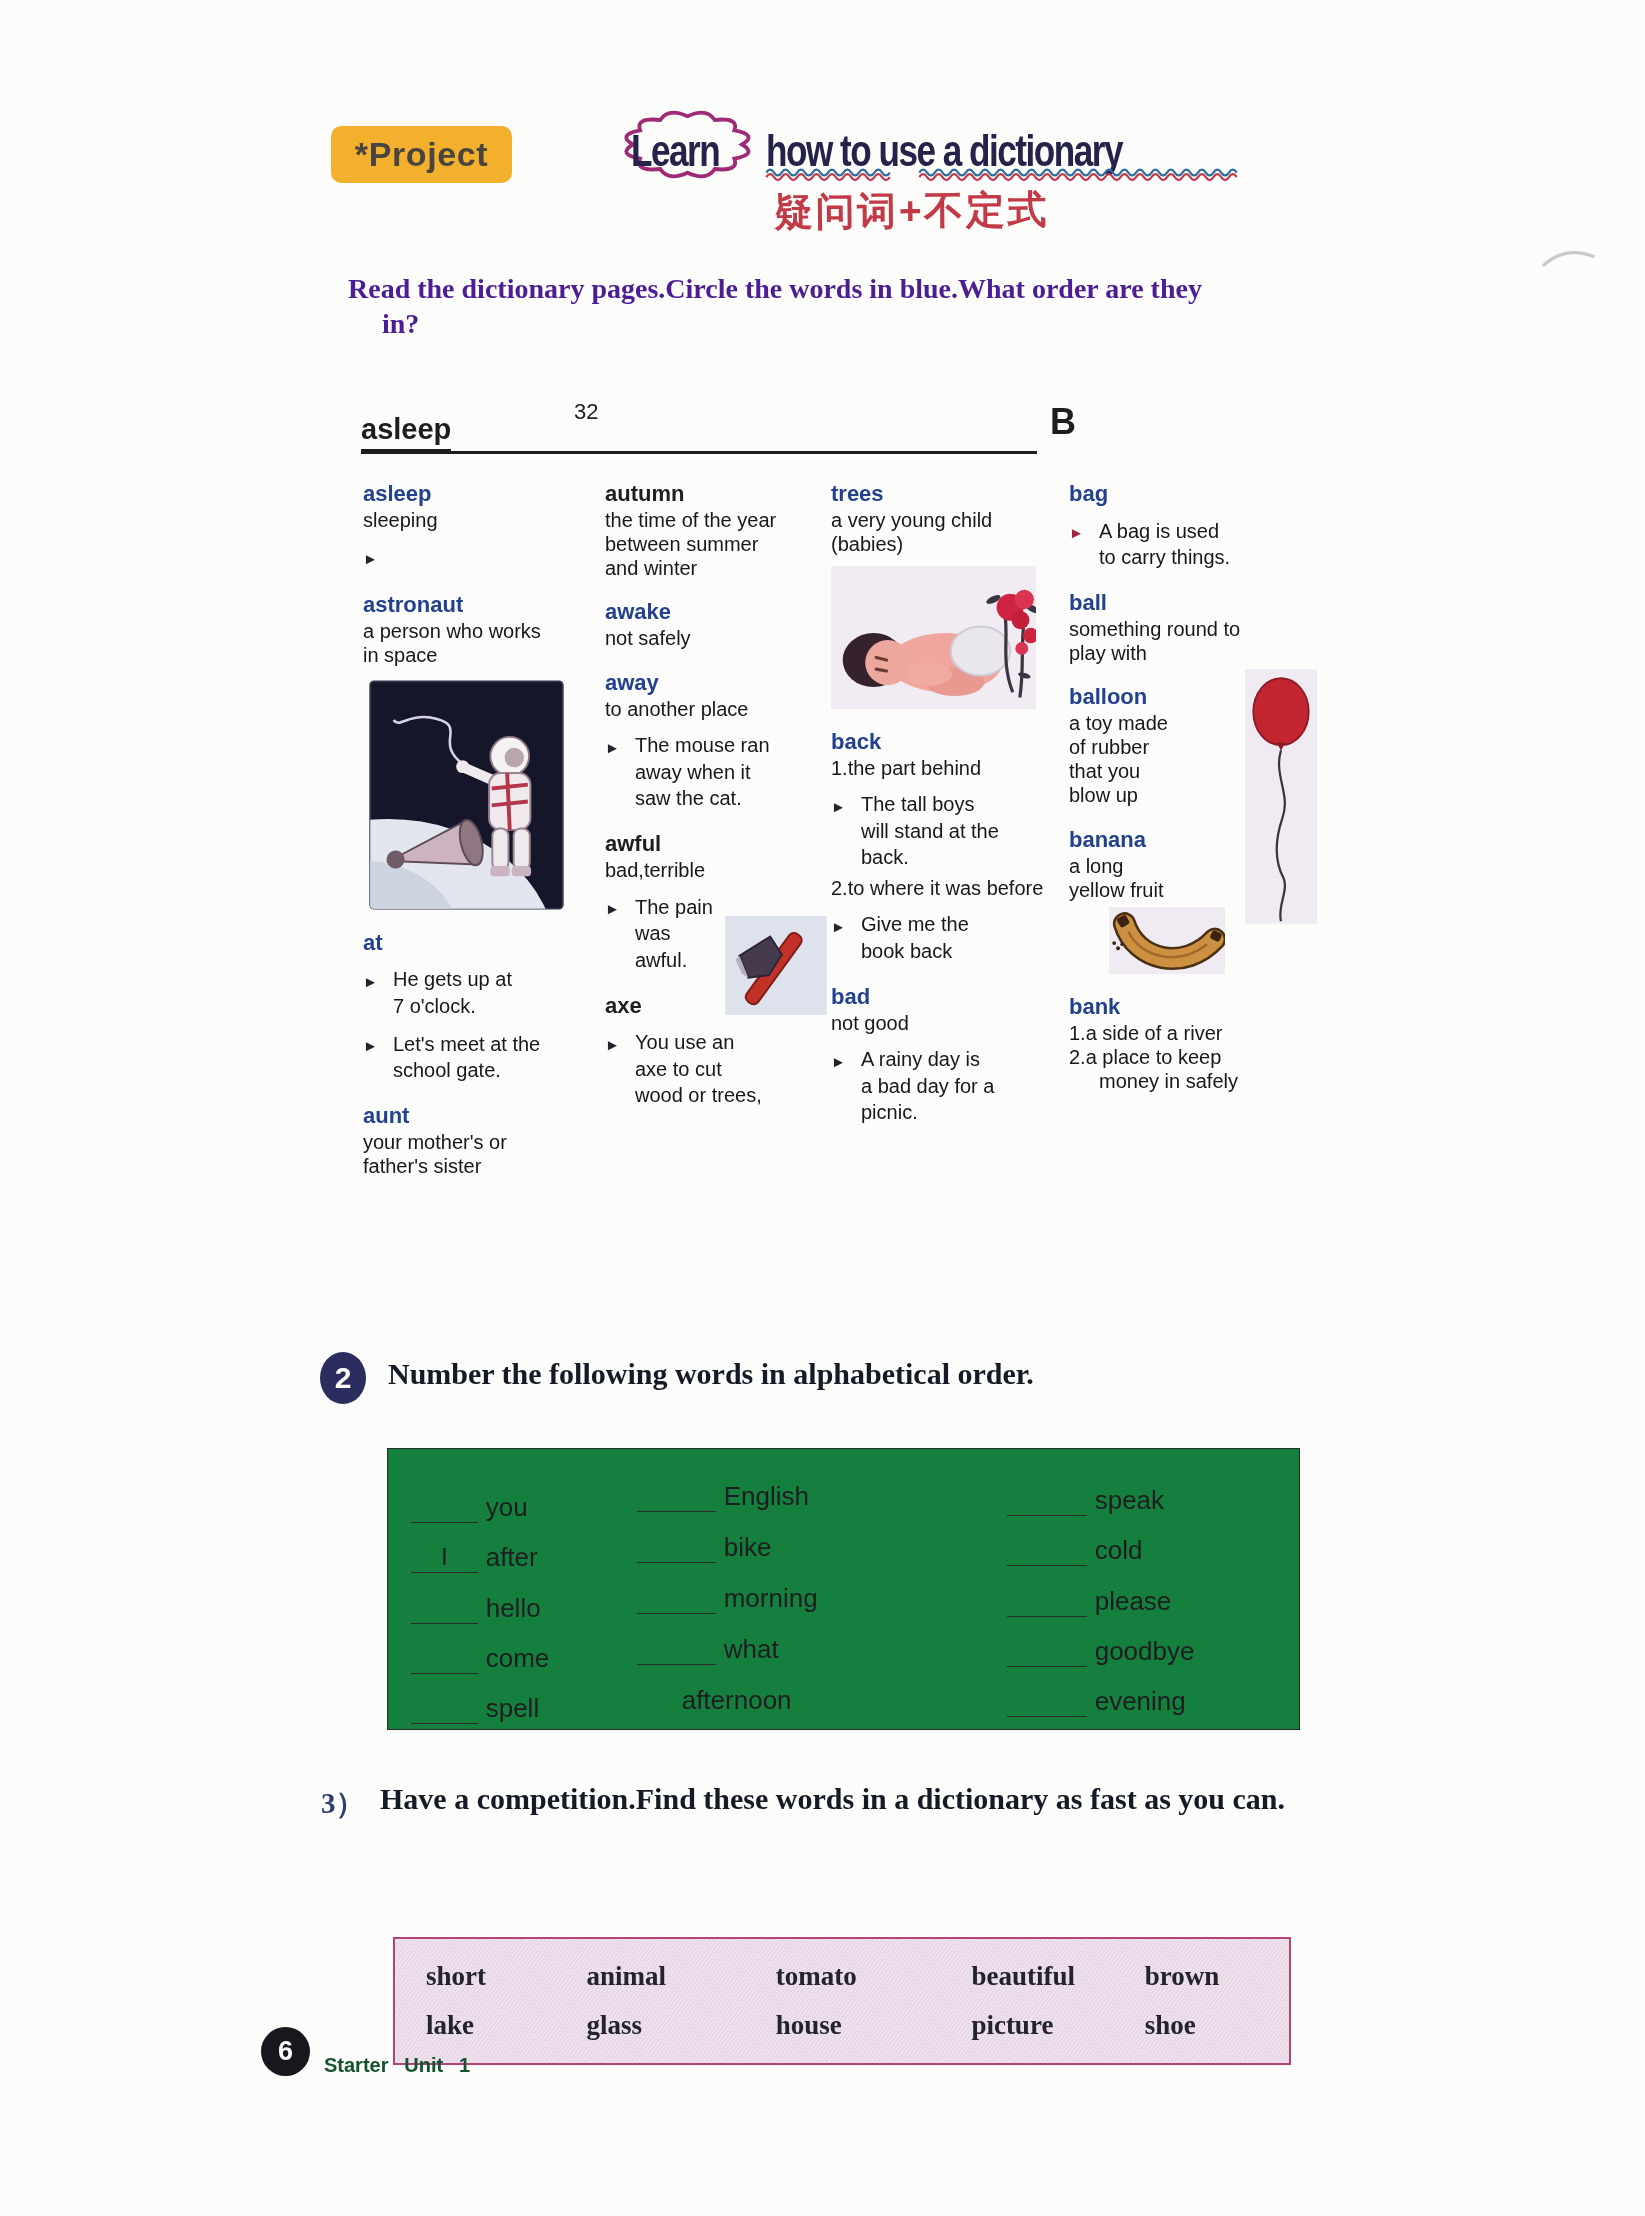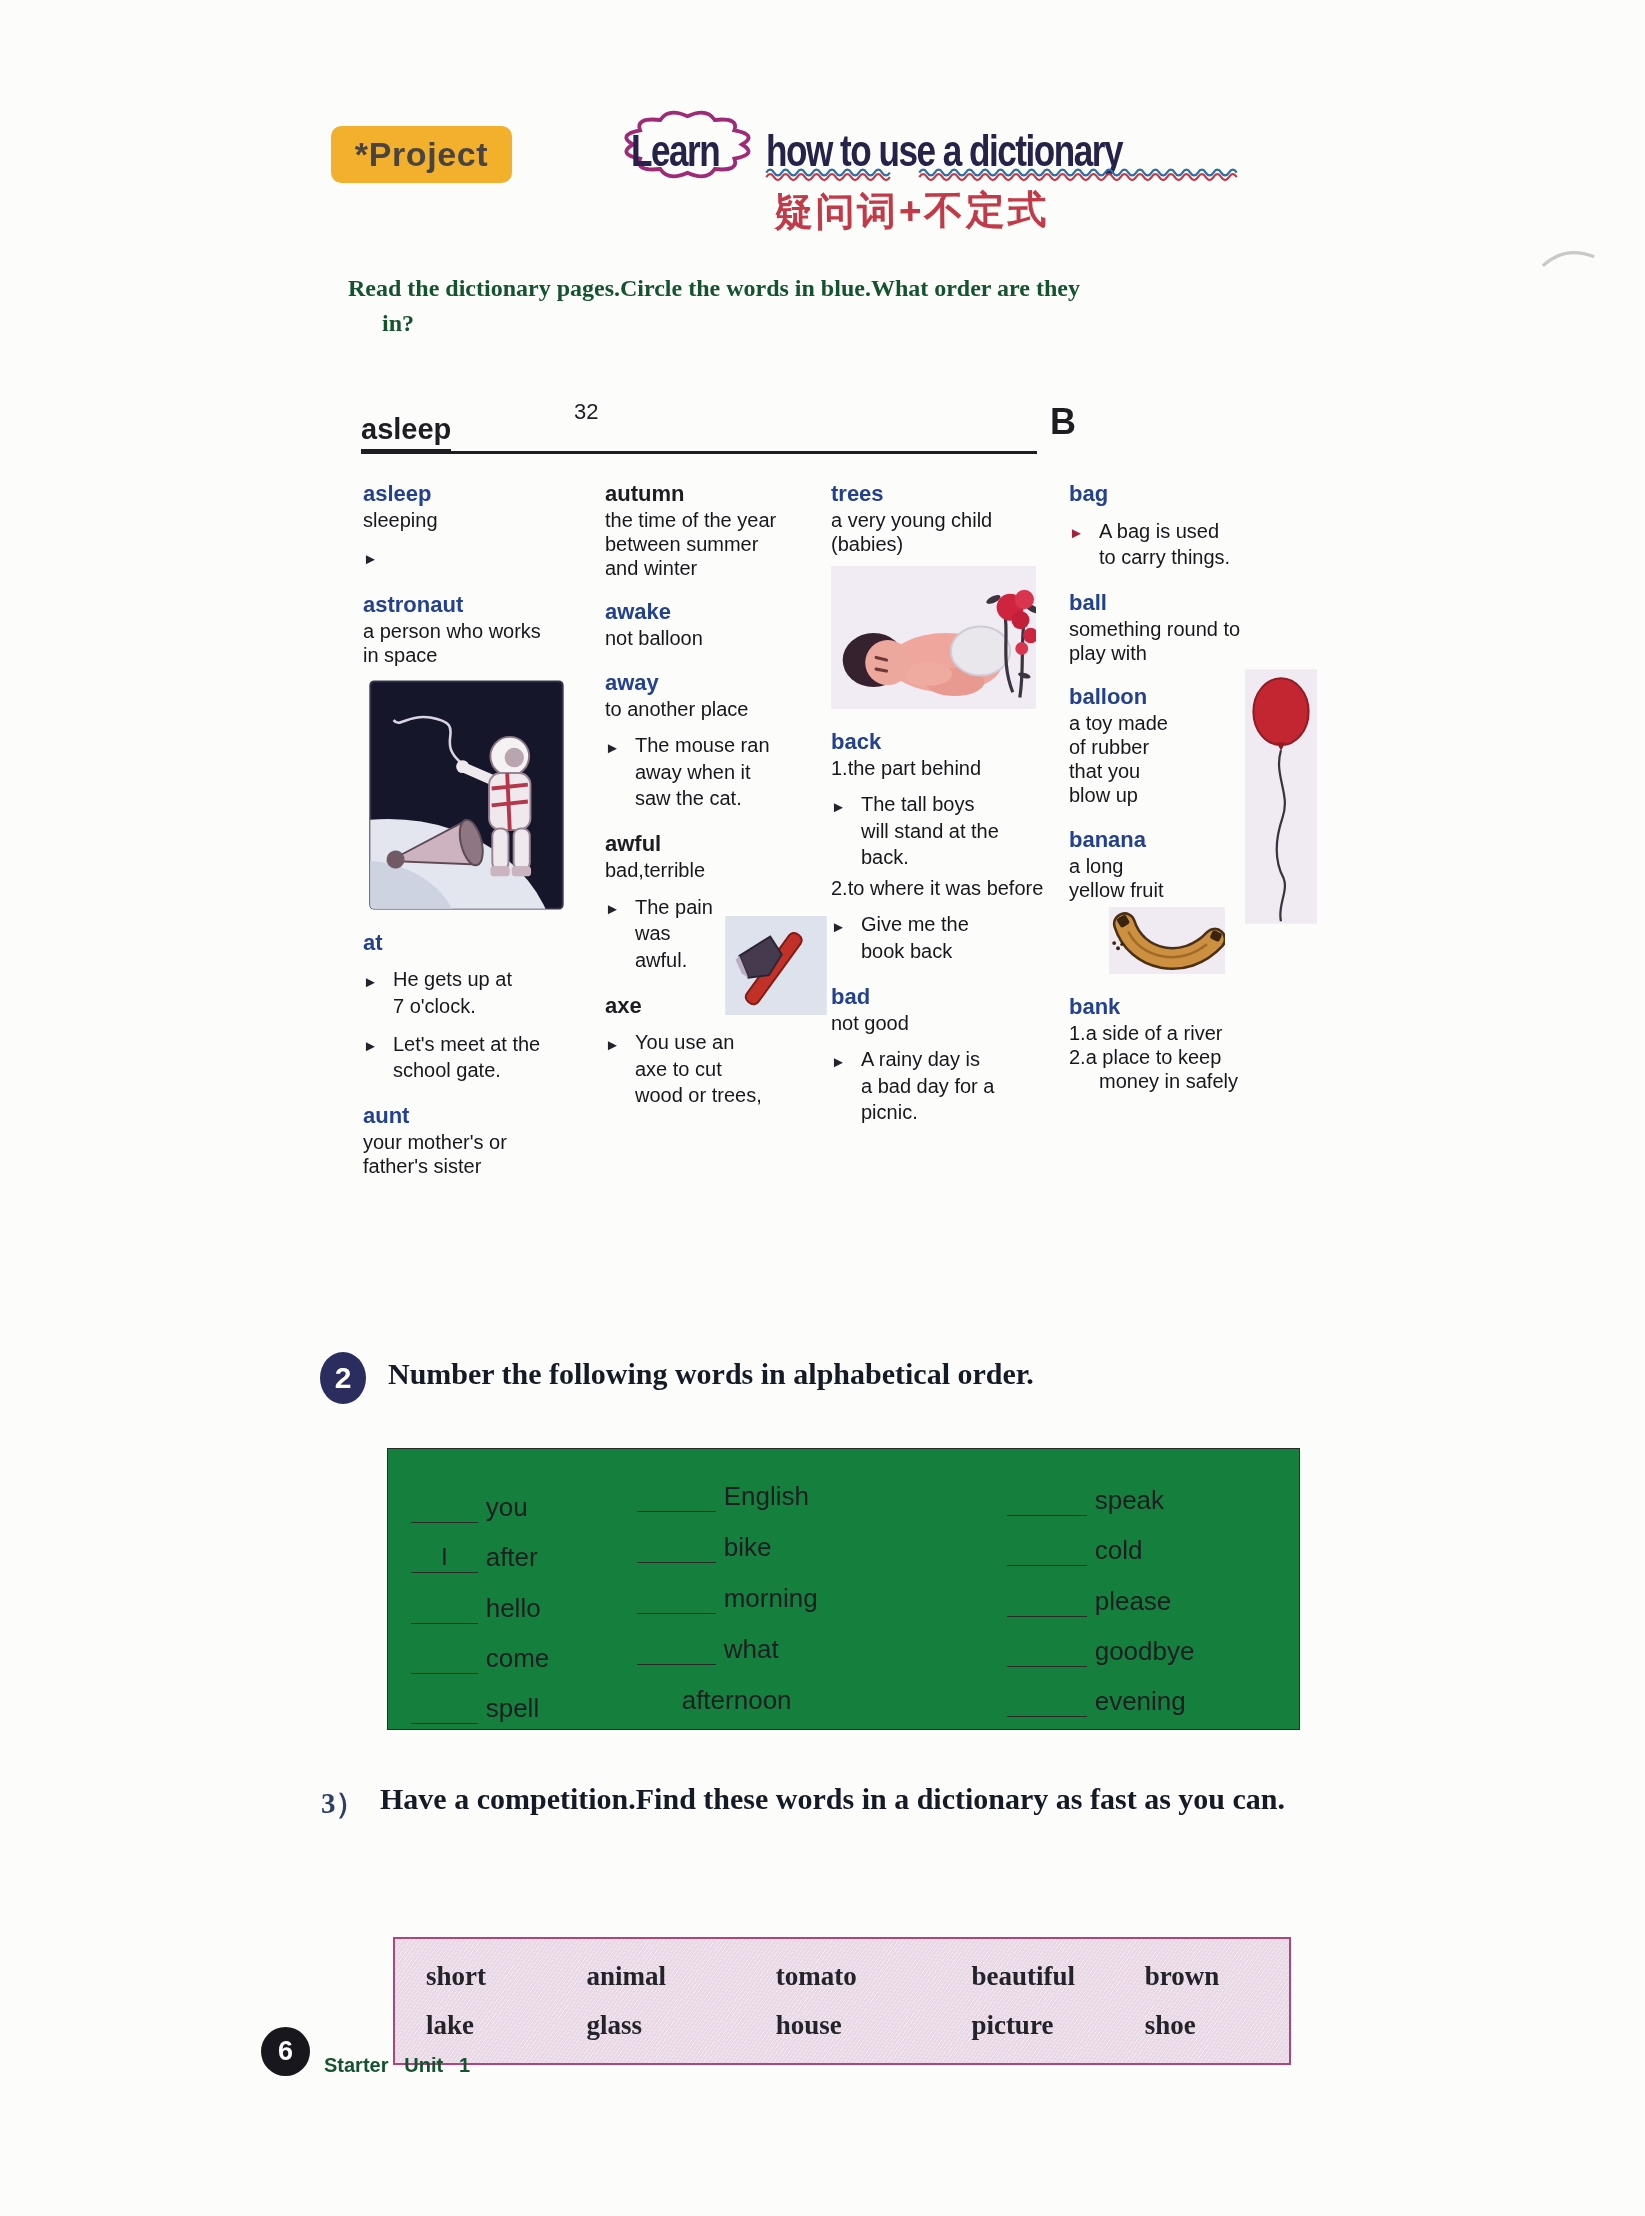--- a/index.html
+++ b/index.html
@@ -16,21 +16,21 @@
   .cloud-svg{position:absolute;left:600px;top:102px;width:175px;height:85px;}
   .wave{position:absolute;height:17px;}
   .wave1{left:765px;top:166px;width:130px;}
   .wave2{left:918px;top:166px;width:320px;}
   .zh-note{position:absolute;left:774px;top:184px;font-size:39px;font-weight:bold;color:#c23a47;
     letter-spacing:2.6px;transform:rotate(-.6deg);}
   .scan-mark{position:absolute;left:1540px;top:244px;width:57px;height:27px;}
 
   
   .instruction{position:absolute;left:348px;top:271px;width:961px;
-    font-family:"Liberation Serif",serif;font-weight:bold;font-size:24px;line-height:35px;color:#14532d;}
+    font-family:"Liberation Serif",serif;font-weight:bold;font-size:28px;line-height:35px;color:#4c1d95;}
   .instr-l2{padding-left:34px;}
 
   
   .guide-word{position:absolute;left:361px;top:413px;font-size:29px;font-weight:bold;color:#1d1d22;
     border-bottom:3.9px solid #1d1d22;padding-bottom:2.6px;}
   .guide-rule{position:absolute;left:361px;top:451px;width:676px;height:3.2px;background:#1d1d22;}
   .dict-pageno{position:absolute;left:574px;top:399px;font-size:22px;color:#1d1d22;}
   .section-letter{position:absolute;left:1050px;top:401px;font-size:36px;font-weight:bold;color:#1d1d22;}
 
   
@@ -189,21 +189,21 @@
       <div class="hw hw-blue">aunt</div>
       <div class="def">your mother's or</div>
       <div class="def">father's sister</div>
     </div>
   <div class="dict-col dc2">
       <div class="hw hw-black">autumn</div>
       <div class="def">the time of the year</div>
       <div class="def">between summer</div>
       <div class="def">and winter</div>
       <div class="hw hw-blue">awake</div>
-      <div class="def">not balloon</div>
+      <div class="def">not safely</div>
       <div class="hw hw-blue">away</div>
       <div class="def">to another place</div>
       <div class="ex">
         <span class="bullet">►</span>
         <div class="exl">
           <div>The mouse ran</div>
           <div>away when it</div>
           <div>saw the cat.</div>
         </div>
       </div>

